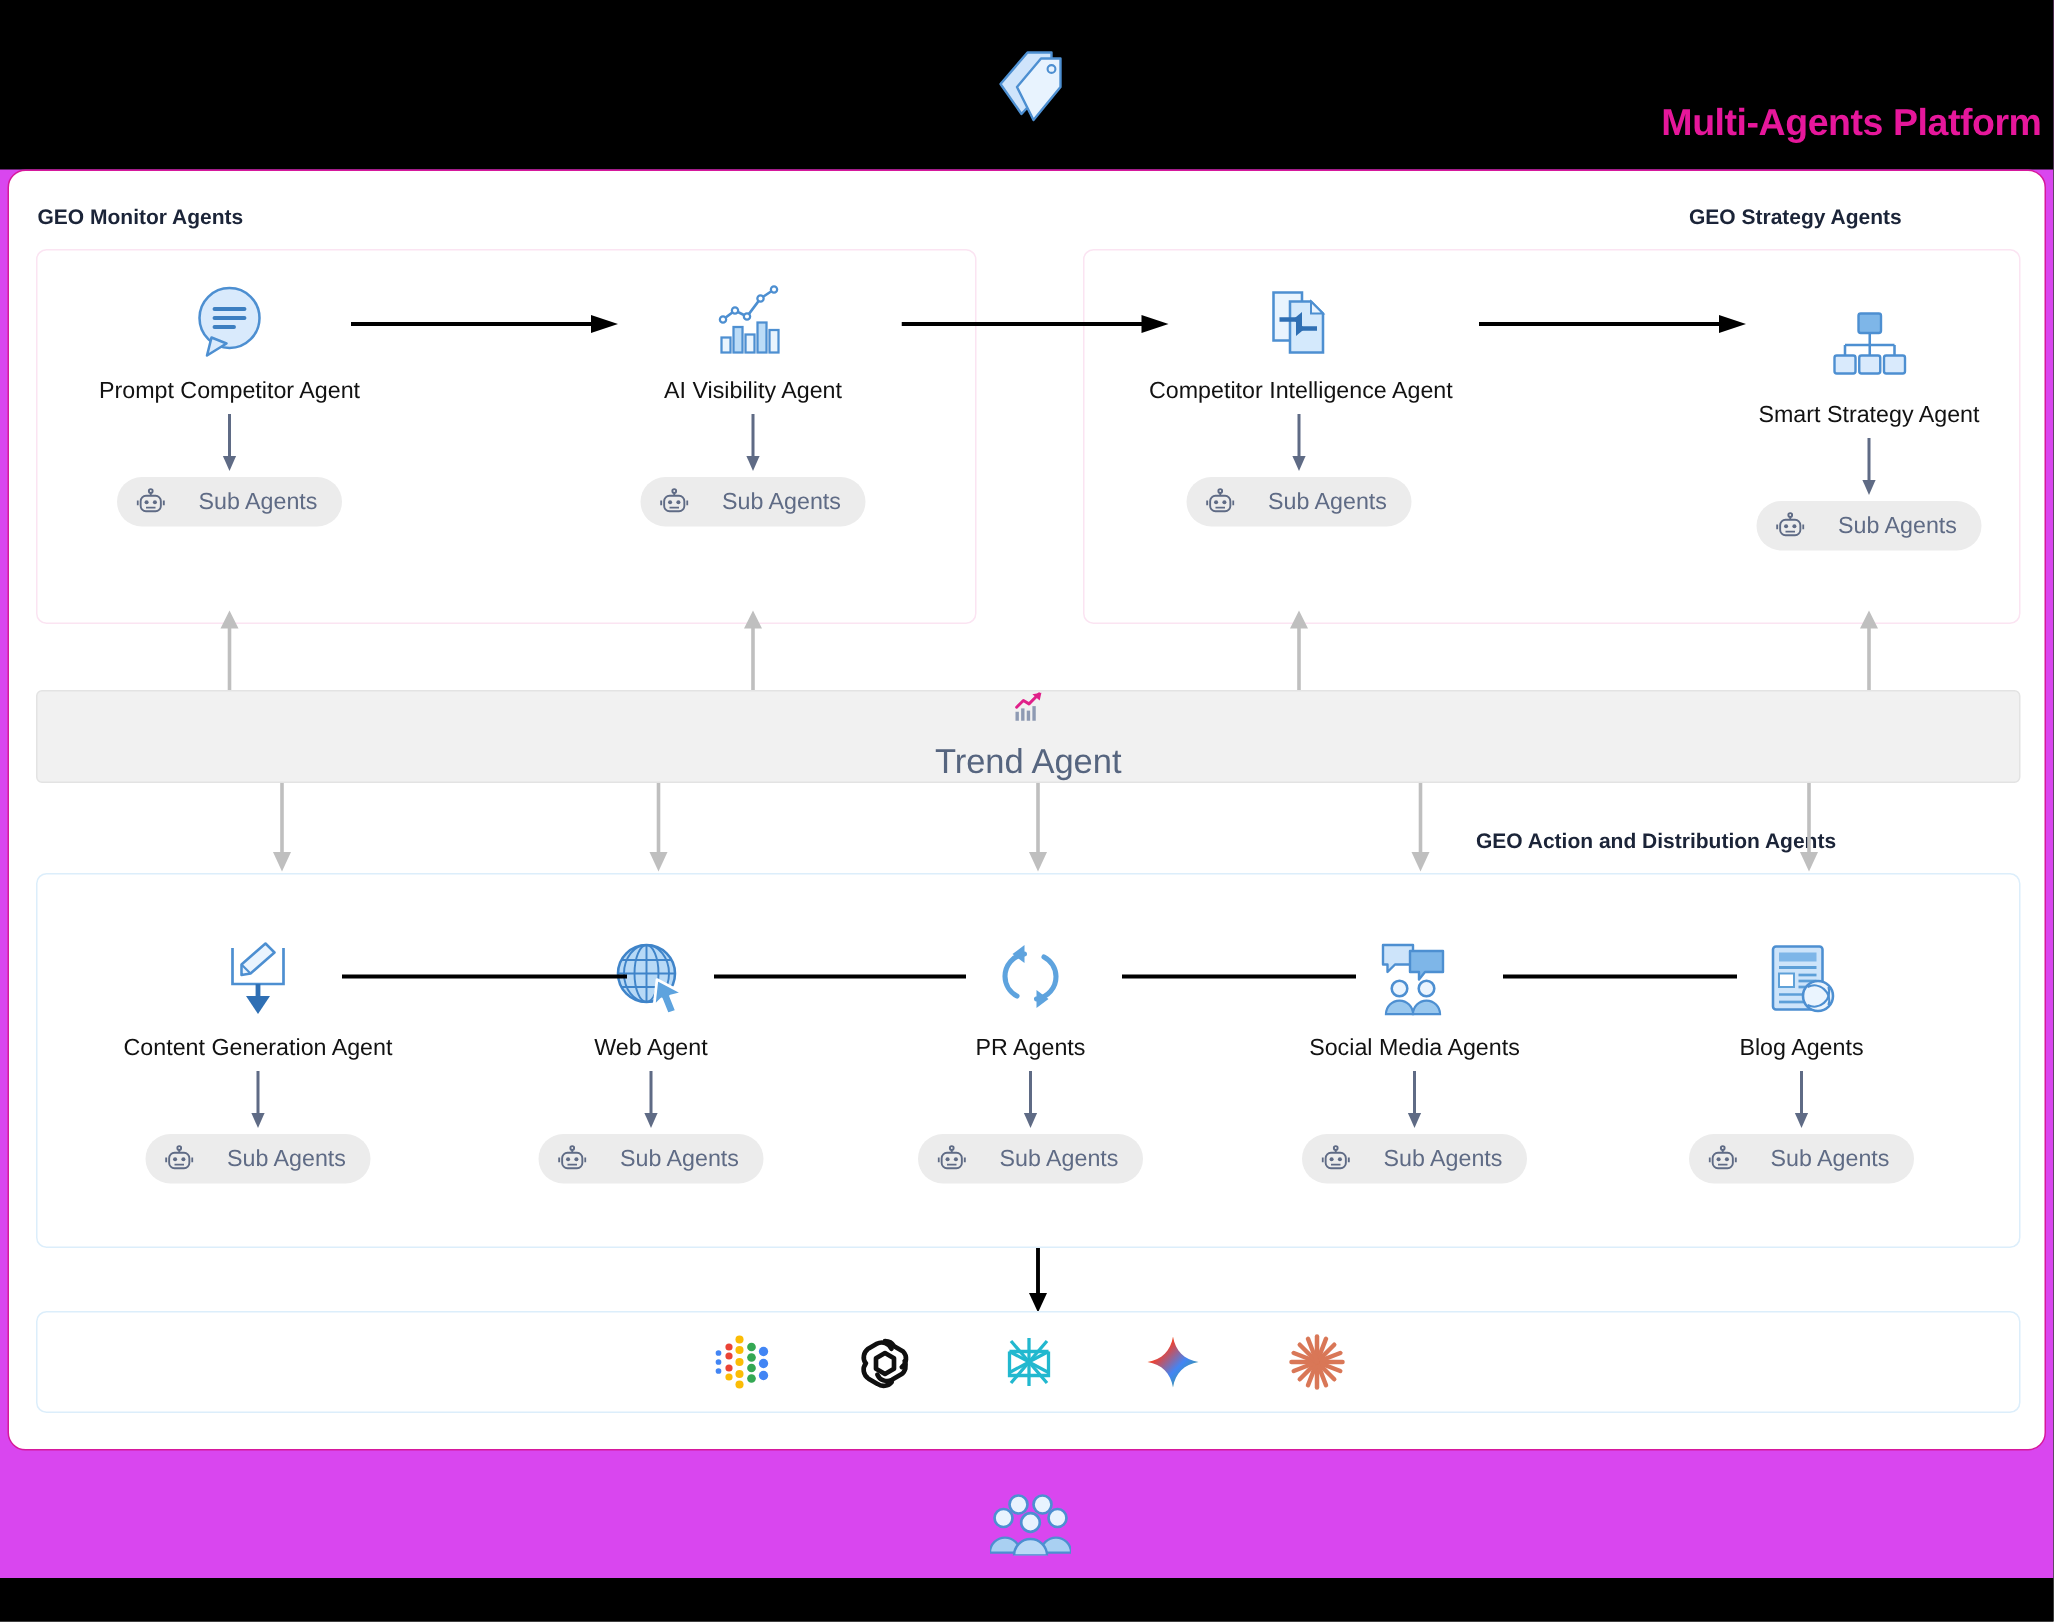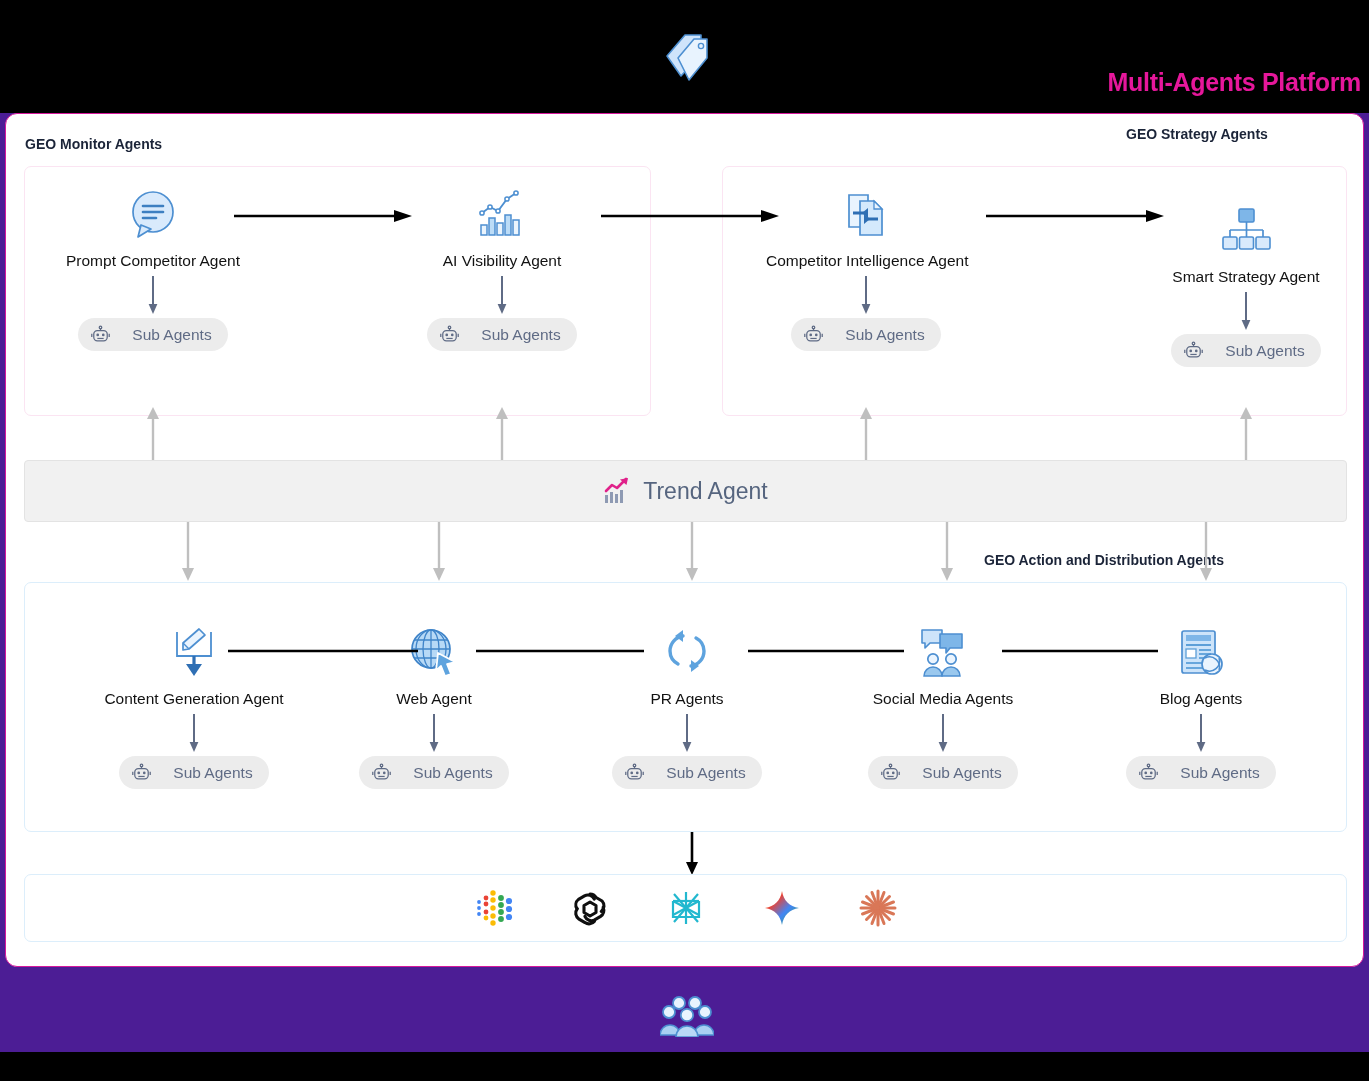--- a/index.html
+++ b/index.html
@@ -10,21 +10,21 @@
     height: 1081px;
     background: #000000;
     font-family: "Liberation Sans", sans-serif;
     overflow: hidden;
   }
 
   #root {
     position: relative;
     width: 1369px;
     height: 1052px;
-    background: #4c1d95;
+    background: #d946ef;
   }
 
   
   .topbar {
     position: absolute;
     left: 0; top: 0;
     width: 1369px; height: 113px;
     background: #000000;
   }
   .tag-icon {
@@ -54,21 +54,21 @@
 
   
   .sec-head {
     position: absolute;
     font-size: 14px;
     font-weight: bold;
     color: #1b2438;
     white-space: nowrap;
   }
   .sec-head.monitor   { left: 19px;  top: 22px; }
-  .sec-head.strategy  { left: 1120px; top: 12px; }
+  .sec-head.strategy  { left: 1120px; top: 22px; }
   .sec-head.action    { left: 978px; top: 438px; }
 
   .hitl {
     position: absolute;
     left: 1138px; top: 480px;
     font-size: 17.5px;
     color: #546079;
     white-space: nowrap;
   }
 
@@ -130,20 +130,21 @@
     position: absolute;
     left: 18px; top: 346px;
     width: 1323px; height: 62px;
     background: #f1f1f1;
     border: 1px solid #e3e3e3;
     border-radius: 4px;
     display: flex;
     align-items: center;
     justify-content: center;
     gap: 12px;
+    flex-direction: column;
   }
   .trend-bar .trend-text {
     font-size: 23px;
     color: #56657f;
     white-space: nowrap;
   }
 
   
   .conn { position: absolute; }
 
@@ -383,21 +384,21 @@
       <line x1="9" y1="0" x2="9" y2="47" stroke="#bfbfbf" stroke-width="2.4"></line>
       <path d="M9 59 L3 46 L15 46 Z" fill="#bfbfbf"></path>
     </svg>
     <svg class="conn" style="left:1191px; top:408px;" width="18" height="60">
       <line x1="9" y1="0" x2="9" y2="47" stroke="#bfbfbf" stroke-width="2.4"></line>
       <path d="M9 59 L3 46 L15 46 Z" fill="#bfbfbf"></path>
     </svg>
 
     <div class="group-box action"></div>
 
-    <div class="agent" style="left:88px; top:508px;">
+    <div class="agent" style="left:66px; top:508px;">
       <div class="icon-wrap">
         <svg width="54" height="54" viewBox="0 0 54 54">
           <path d="M10 6 V30 H44 V6" fill="none" stroke="#4d8fd1" stroke-width="1.8"></path>
           <path d="M16 24 L16 17 L32 3 L38 9 L22 23 Z" fill="#eaf4fe" stroke="#4d8fd1" stroke-width="1.7" stroke-linejoin="round"></path>
           <line x1="16" y1="17" x2="22" y2="23" stroke="#4d8fd1" stroke-width="1.4"></line>
           <line x1="27" y1="30" x2="27" y2="43" stroke="#2f6fb4" stroke-width="3.2"></line>
           <path d="M27 50 L19 38 L35 38 Z" fill="#2f6fb4"></path>
         </svg>
       </div>
       <div class="label">Content Generation Agent</div>

